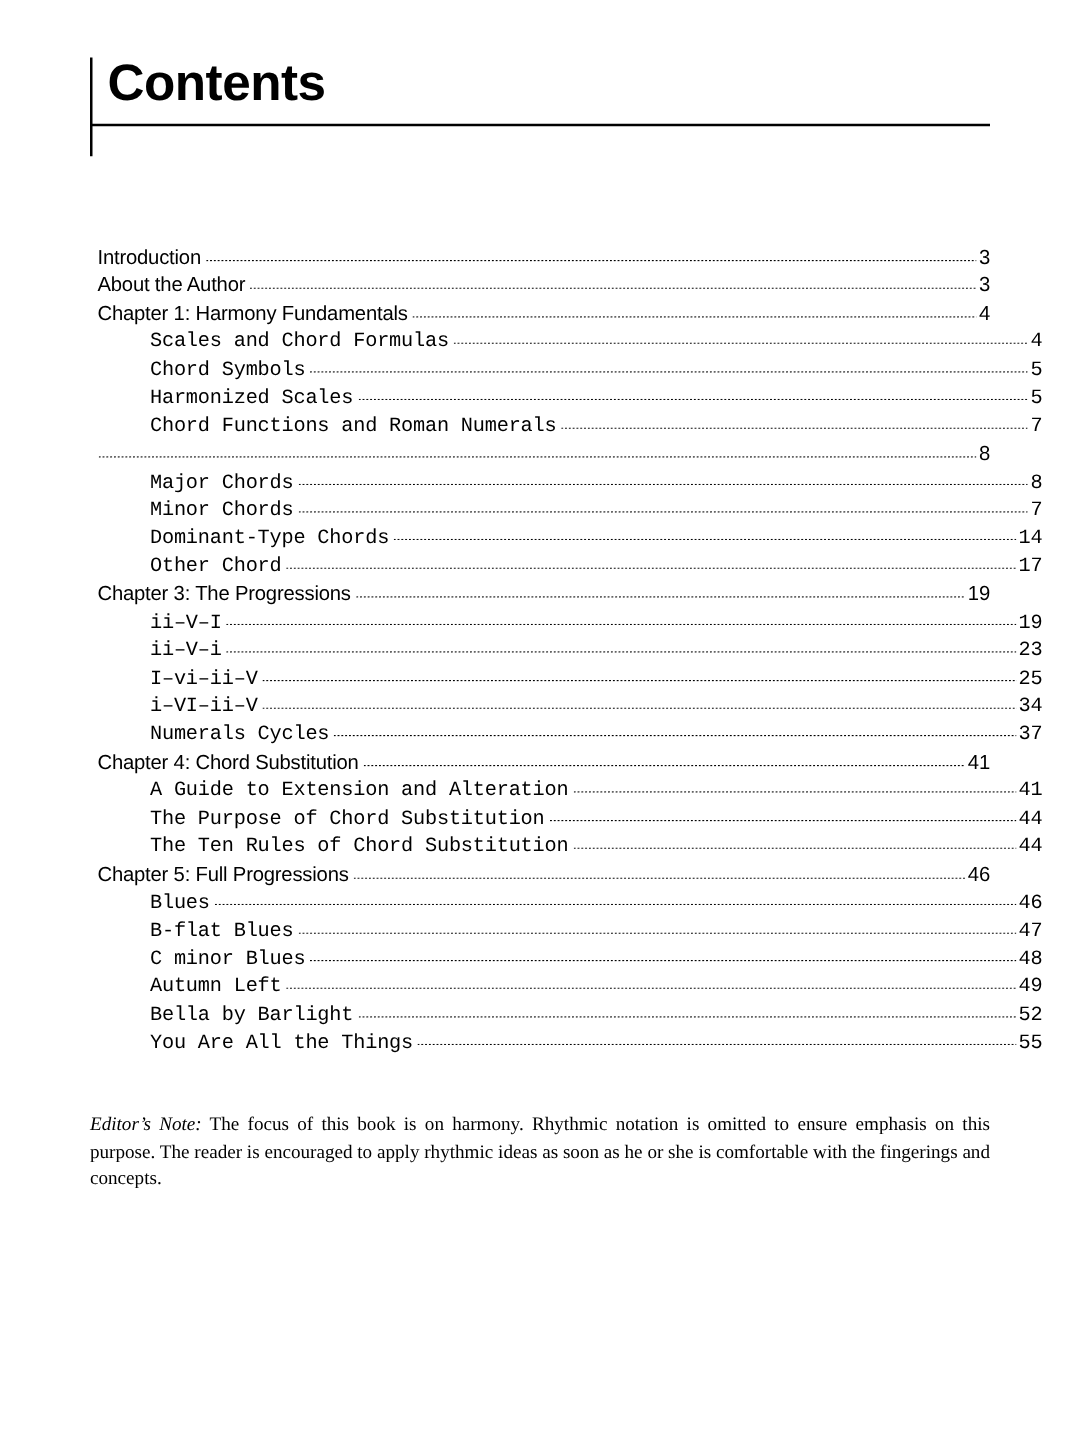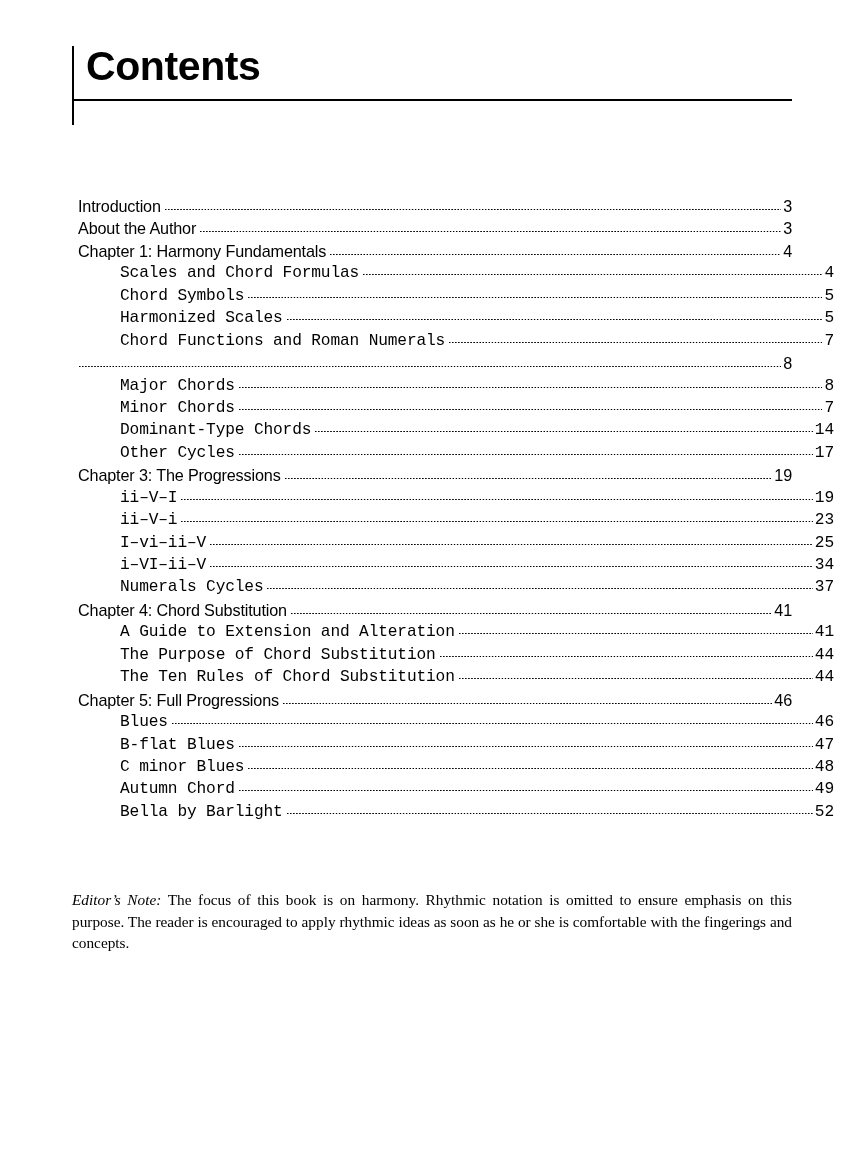--- a/index.html
+++ b/index.html
@@ -173,21 +173,21 @@
       <span class="toc-label">Minor Chords</span>
       <span class="toc-leader"></span>
       <span class="toc-page">7</span>
     </div>
     <div class="toc-entry level-2">
       <span class="toc-label">Dominant-Type Chords</span>
       <span class="toc-leader"></span>
       <span class="toc-page">14</span>
     </div>
     <div class="toc-entry level-2">
-      <span class="toc-label">Other Cycles</span>
+      <span class="toc-label">Other Chord</span>
       <span class="toc-leader"></span>
       <span class="toc-page">17</span>
     </div>
     <div class="toc-entry">
       <span class="toc-label">Chapter 3: The Progressions</span>
       <span class="toc-leader"></span>
       <span class="toc-page">19</span>
     </div>
     <div class="toc-entry level-2">
       <span class="toc-label">ii–V–I</span>
@@ -248,26 +248,31 @@
       <span class="toc-label">B-flat Blues</span>
       <span class="toc-leader"></span>
       <span class="toc-page">47</span>
     </div>
     <div class="toc-entry level-2">
       <span class="toc-label">C minor Blues</span>
       <span class="toc-leader"></span>
       <span class="toc-page">48</span>
     </div>
     <div class="toc-entry level-2">
-      <span class="toc-label">Autumn Chord</span>
+      <span class="toc-label">Autumn Left</span>
       <span class="toc-leader"></span>
       <span class="toc-page">49</span>
     </div>
     <div class="toc-entry level-2">
       <span class="toc-label">Bella by Barlight</span>
       <span class="toc-leader"></span>
       <span class="toc-page">52</span>
+    </div>
+    <div class="toc-entry level-2">
+      <span class="toc-label">You Are All the Things</span>
+      <span class="toc-leader"></span>
+      <span class="toc-page">55</span>
     </div>
   </div>
 
 <p class="editor-note">
   <span class="editor-note-label">Editor’s Note:</span><span> The focus of this book is on harmony. Rhythmic notation is omitted to ensure emphasis on this purpose. The reader is encouraged to apply rhythmic ideas as soon as he or she is comfortable with the fingerings and concepts.</span>
 </p>
 
 </body></html>

